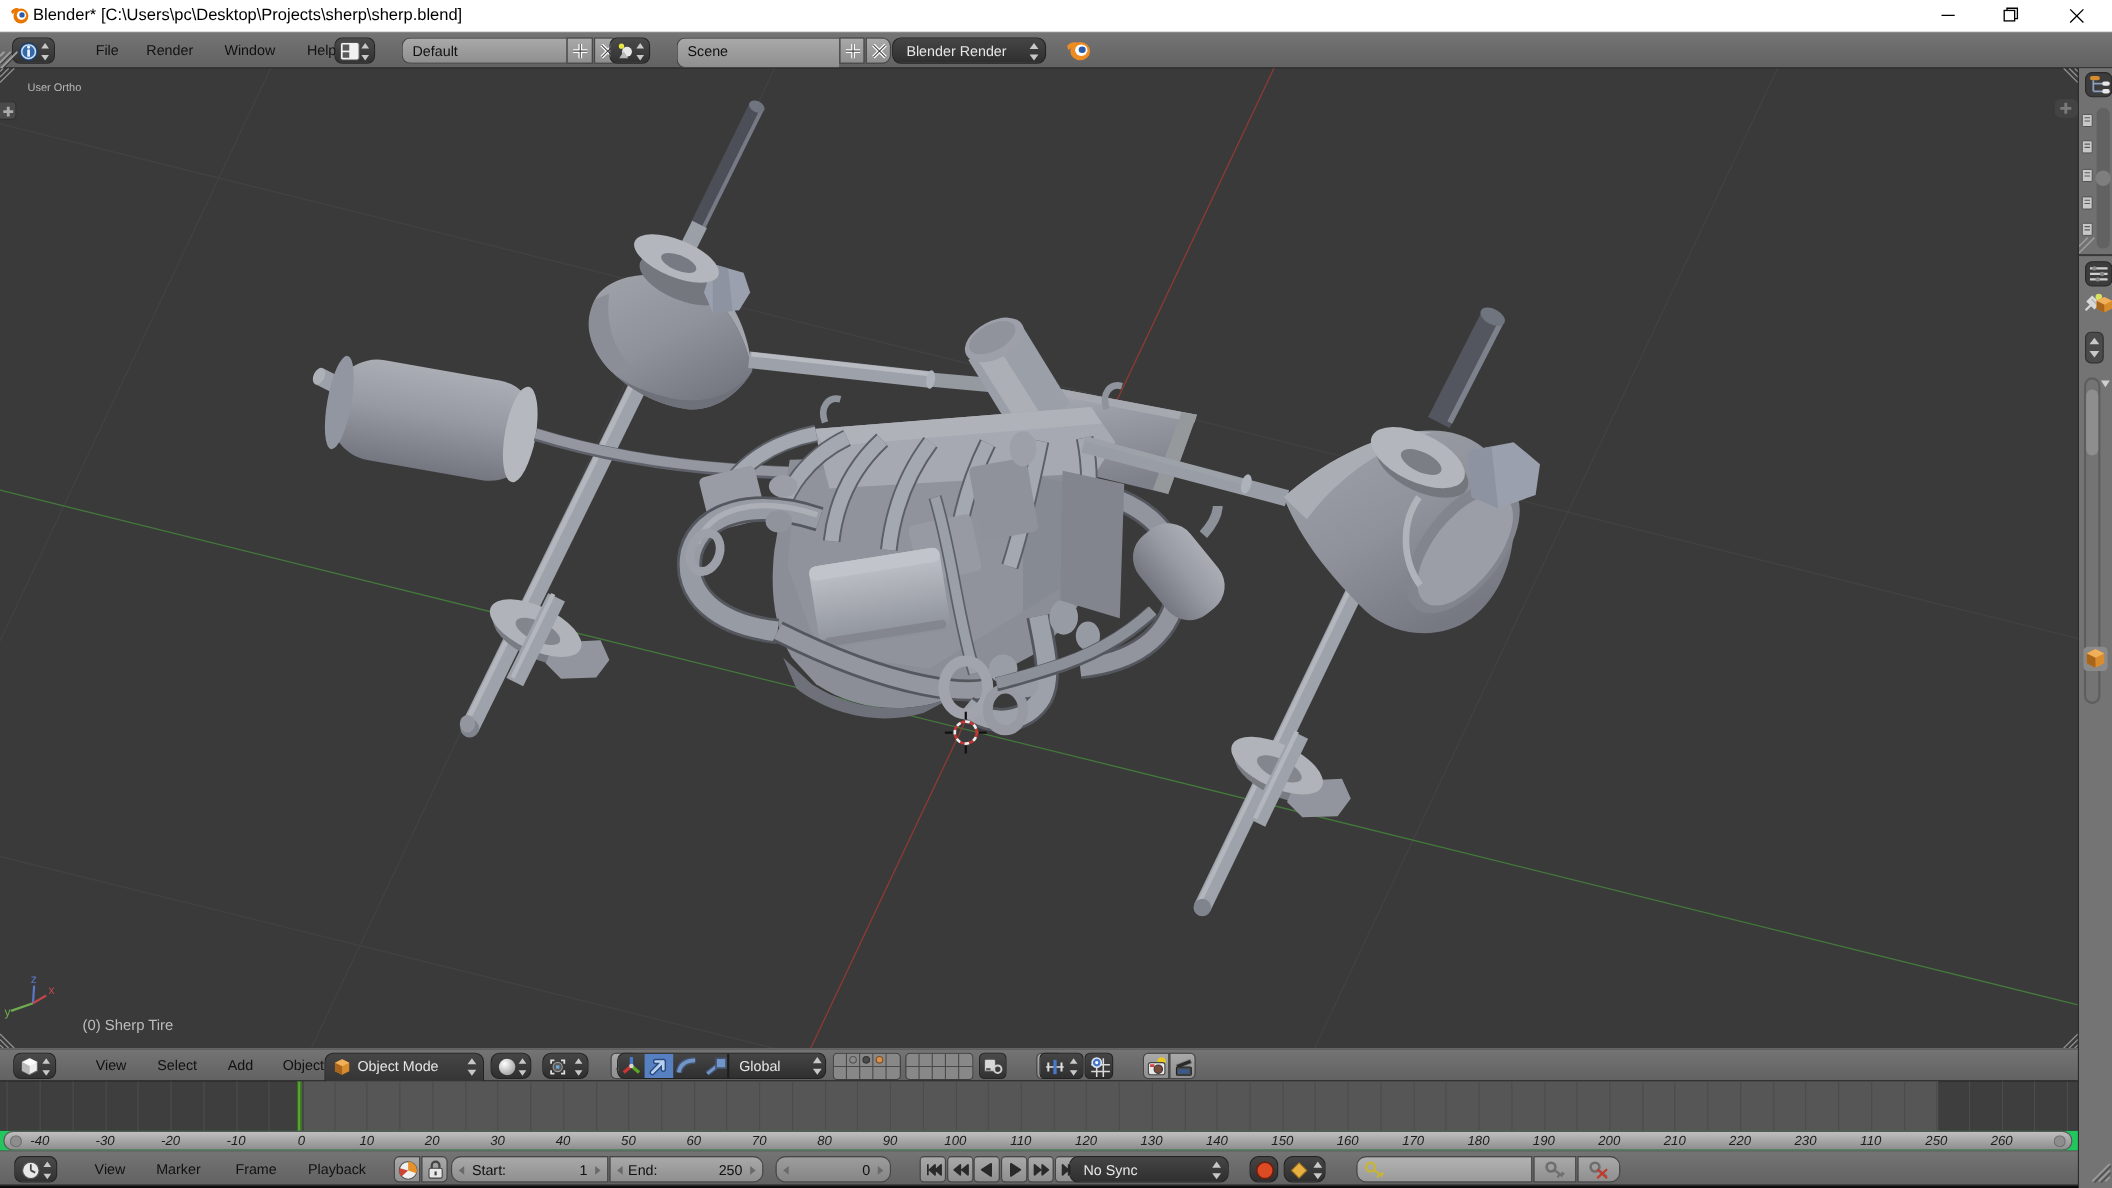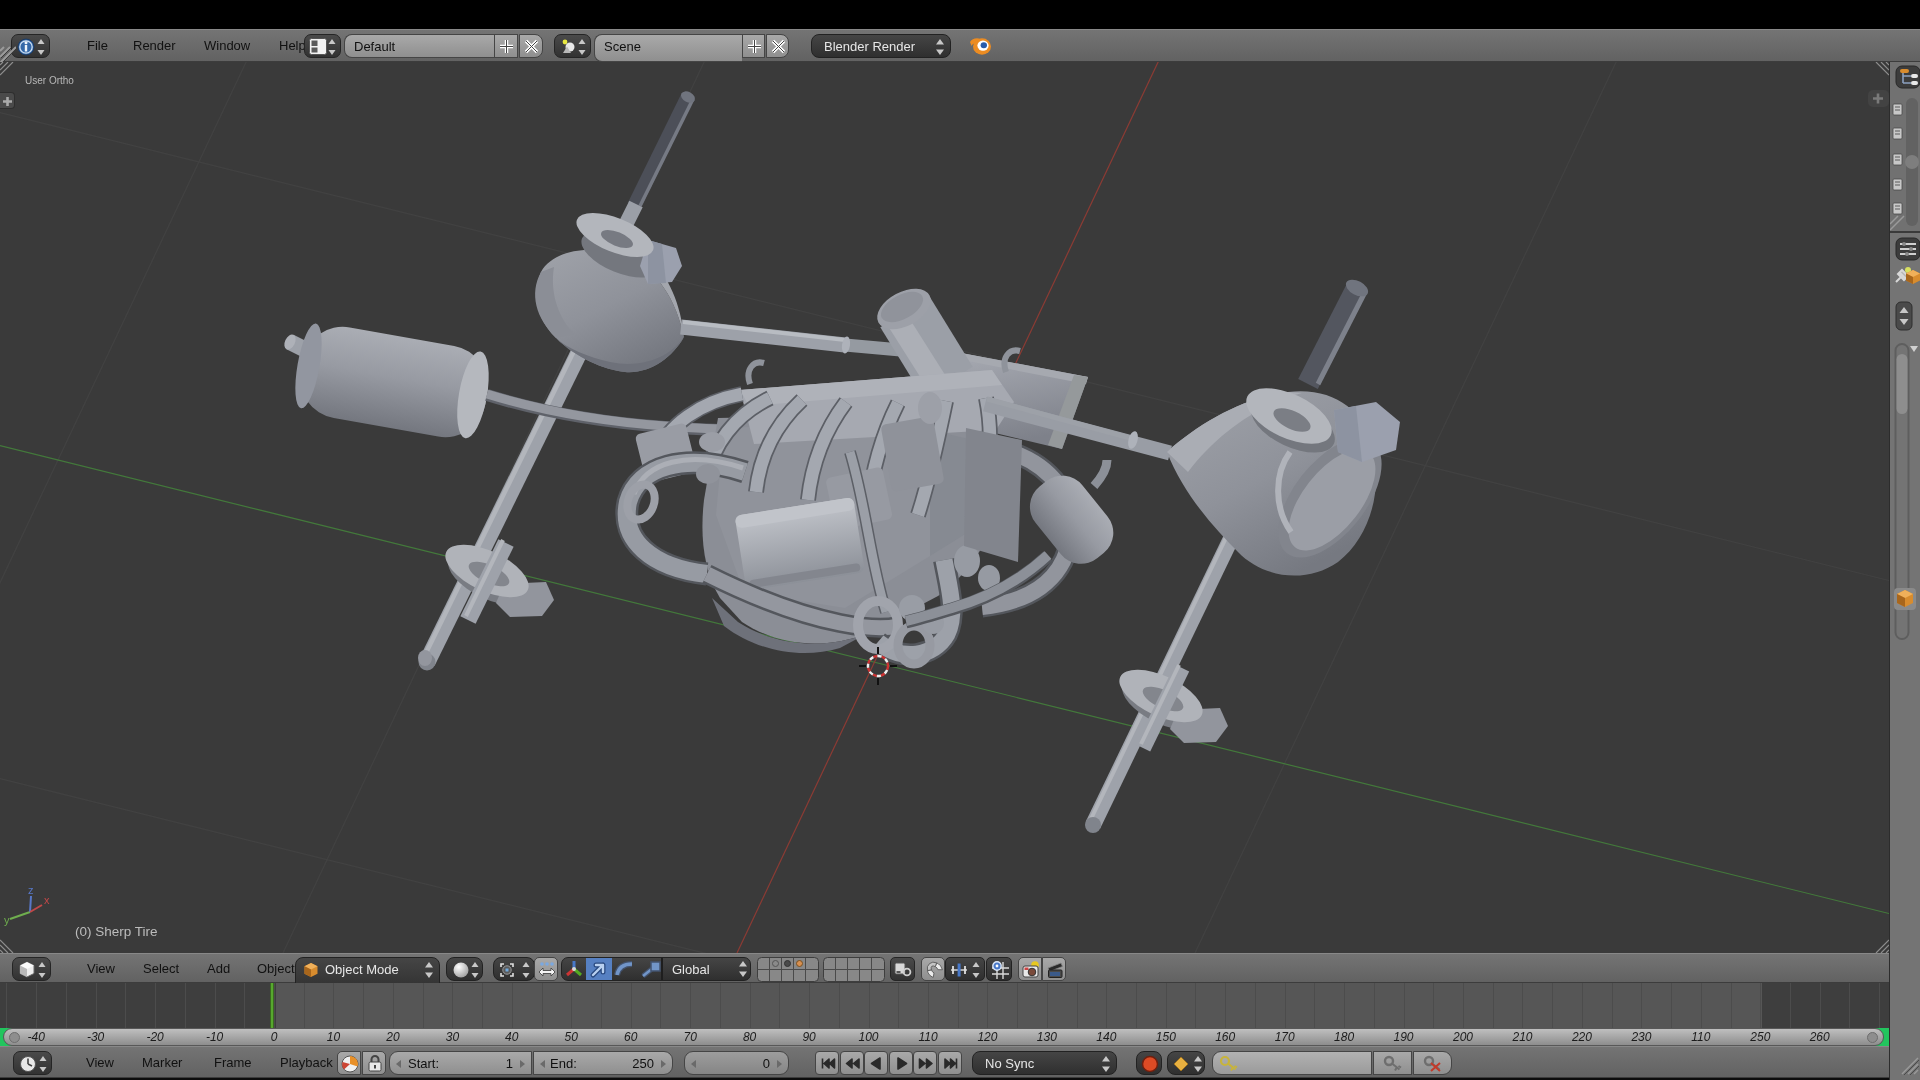--- a/index.html
+++ b/index.html
@@ -7,40 +7,55 @@
 #root { position:absolute; left:0; top:0; width:1920px; height:1080px; }
 .abs { position:absolute; }
 
 #titlebar { left:0; top:0; width:1920px; height:29px; background:#ffffff; color:#000; }
 #titletext { left:30px; top:5px; font-size:15px; color:#000; }
 
 .hdr { background:linear-gradient(#747474,#626262); border-top:1px solid #888; border-bottom:1px solid #3c3c3c; }
 #infoheader { left:0; top:29px; width:1920px; height:33px; }
 .menutxt { position:absolute; top:8px; font-size:13px; color:#111;margin-left:20px; }
 .btn-dark { position:absolute; background:linear-gradient(#4a4a4a,#323232); border:1px solid #252525; border-radius:7px; }
-.field { position:absolute; background:linear-gradient(#a9a9a9,#8f8f8f); border:1px solid #454545; font-size:13px; color:#101010; }
+.field { position:absolute; background:linear-gradient(#a9a9a9,#8f8f8f); border:1px solid #454545; font-size:13px; color:#101010;margin-left:21px; }
 .darkdrop { position:absolute; background:linear-gradient(#454545,#2f2f2f); border:1px solid #222; border-radius:8px; color:#e6e6e6; font-size:13px; }
 
 #viewport { left:0; top:62px; width:1889px; height:891px; background:#3a3a3a; }
 #rightcol { left:1889px; top:62px; width:31px; height:1018px; background:#707070; border-left:1px solid #2c2c2c; }
 
 #vheader { left:0; top:953px; width:1889px; height:30px; }
 
 #tscrub { left:0; top:983px; width:1889px; height:45px; background:#3e3e3e; }
 #trange { position:absolute; left:276px; top:0; width:1486px; height:45px; background:#565656; }
 #tnums { left:0; top:1028px; width:1889px; height:18px; background:#22c55e;font-style:italic; }
 #tpill { position:absolute; left:3px; top:0px; width:1881px; height:18px; border-radius:9px; background:linear-gradient(#bfbfbf,#8d8d8d); border:1px solid #585858; }
 .fnum { position:absolute; top:2px; font-size:12px; color:#1c1c1c; transform:translateX(-50%); }
 #theader { left:0; top:1046px; width:1889px; height:32px; }
 #bottombar { left:0; top:1078px; width:1889px; height:2px; background:#0c0c0c; }
 </style>
 </head>
 <body>
 <div id="root">
 
+  <div class="abs" id="titlebar">
+    <svg class="abs" style="left:8px;top:5px" width="19" height="19" viewBox="0 0 19 19">
+      <circle cx="11" cy="9.5" r="6.8" fill="#ea7600"></circle>
+      <circle cx="11.5" cy="8.9" r="4.2" fill="#ffffff"></circle>
+      <circle cx="12" cy="8.6" r="2.4" fill="#2a5caa"></circle>
+      <path d="M2 5.5 Q4.5 1.5 9 2.5 L7 5.5 Q4.5 6 3.5 8 Z" fill="#ea7600"></path>
+    </svg>
+    <span class="abs" id="titletext">Blender* [C:\Users\pc\Desktop\Projects\sherp\sherp.blend]</span>
+    <svg class="abs" style="left:1758px;top:0" width="150" height="29" viewBox="0 0 150 29">
+      <line x1="7" y1="14" x2="19" y2="14" stroke="#000" stroke-width="1.2"></line>
+      <rect x="64" y="9.5" width="9.5" height="9.5" fill="none" stroke="#000" stroke-width="1.2"></rect>
+      <path d="M66.5 9.5 V7.5 H76 V17 H73.8" fill="none" stroke="#000" stroke-width="1.2"></path>
+      <path d="M124 8.5 L136 20.5 M136 8.5 L124 20.5" stroke="#000" stroke-width="1.2"></path>
+    </svg>
+  </div>
 
   <div class="abs hdr" id="infoheader">
 
     <div class="btn-dark" style="left:11px;top:4px;width:39px;height:24px">
       <svg class="abs" style="left:5px;top:3px" width="30" height="18" viewBox="0 0 30 18">
         <circle cx="9" cy="9" r="8" fill="#3468a8" stroke="#1c3a62" stroke-width="1"></circle>
         <circle cx="9" cy="9" r="6.2" fill="none" stroke="#cfe0f2" stroke-width="1.3"></circle>
         <rect x="7.8" y="7" width="2.4" height="6.5" fill="#eef4fb"></rect>
         <circle cx="9" cy="4.8" r="1.5" fill="#eef4fb"></circle>
         <path d="M24 1 L27.5 6 H20.5 Z" fill="#c8c8c8"></path>

